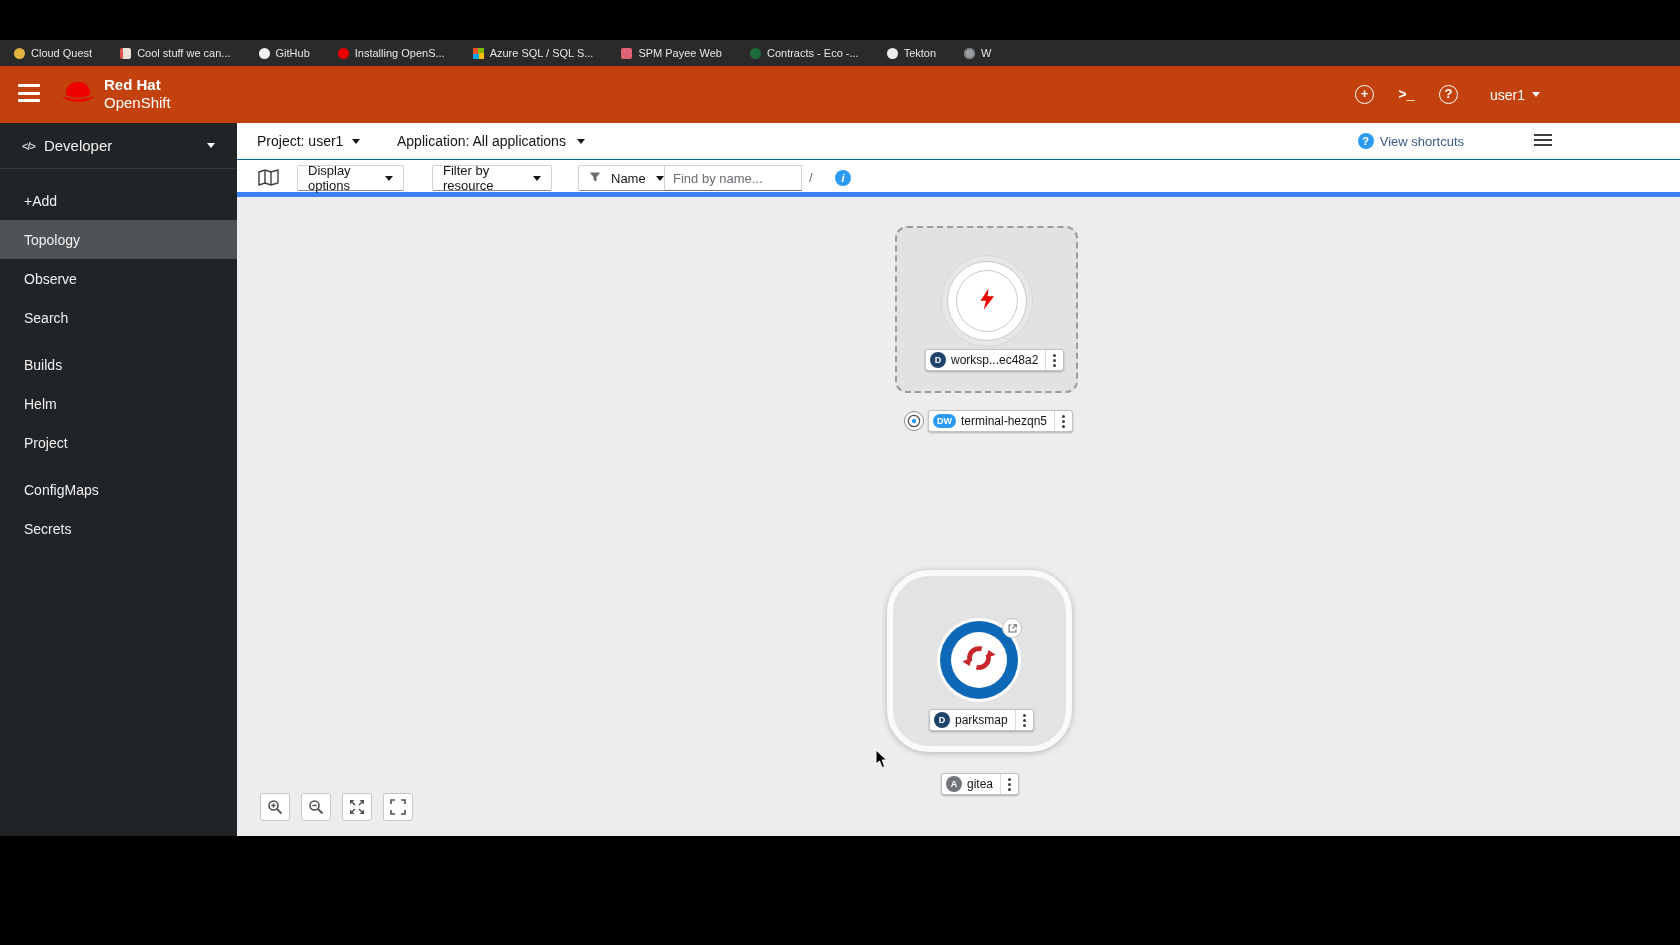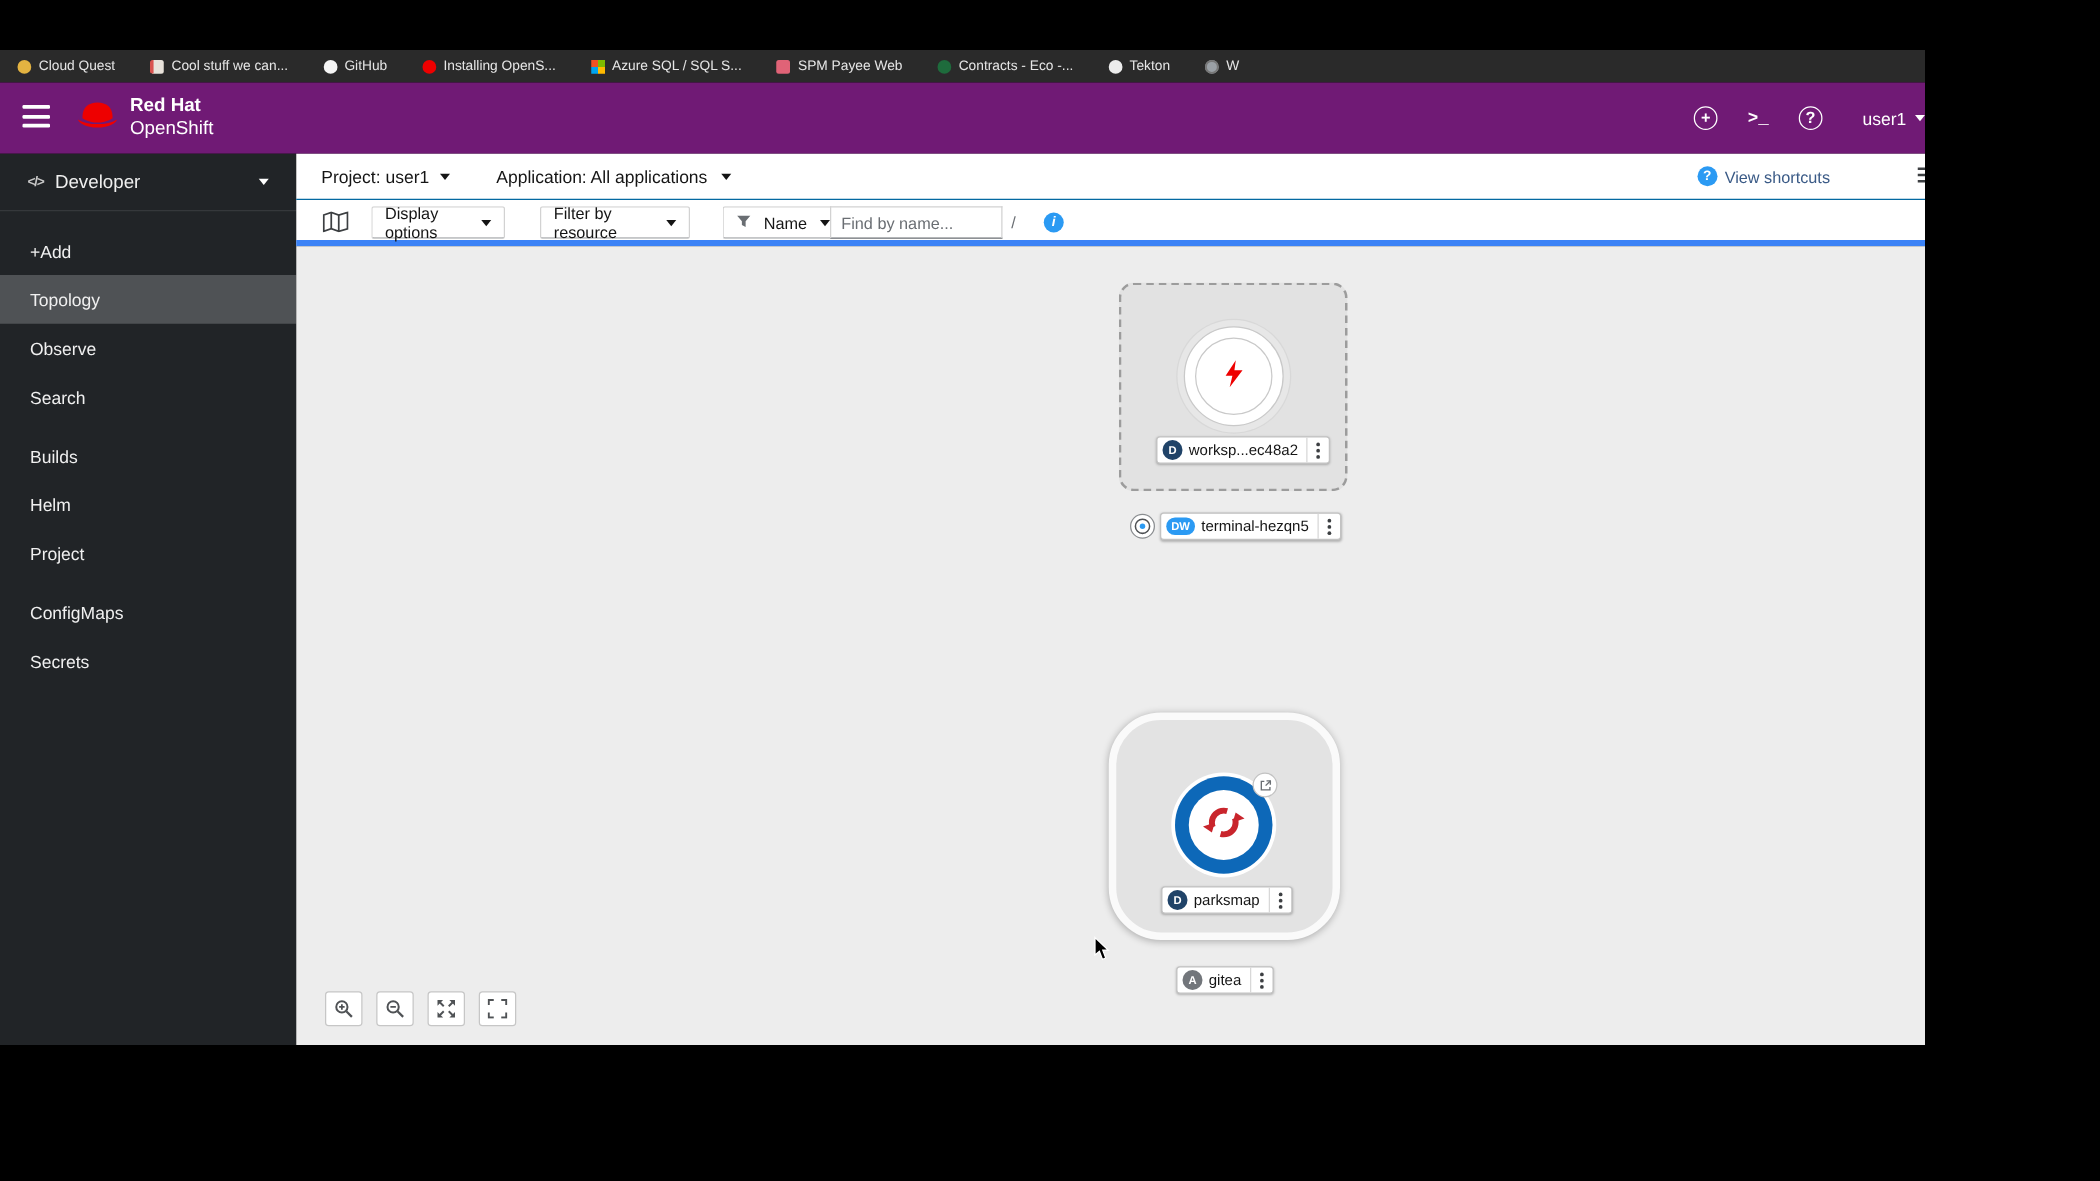--- a/index.html
+++ b/index.html
@@ -1,35 +1,35 @@
 <!DOCTYPE html>
 <html><head>
 <meta charset="utf-8">
 <style>
   * { box-sizing: border-box; margin: 0; padding: 0; }
   html,body { width:1680px; height:945px; background:#000; font-family:"Liberation Sans","DejaVu Sans",sans-serif; }
-  #screen { position:relative; width:1540px; height:945px; background:#000; overflow:hidden; }
+  #screen { position:relative; width:1680px; height:945px; background:#000; overflow:hidden; }
 
   
   .bookmarks-bar { position:absolute; left:0; top:40px; width:1680px; height:26px; background:#2a2a2a;
     display:flex; align-items:center; padding-left:14px; gap:28px; }
   .bm { display:flex; align-items:center; gap:6px; color:#e6e6e6; font-size:11px; cursor:pointer; white-space:nowrap; }
   .fav { width:11px; height:11px; display:inline-block; flex:none; }
   .fav.cloudquest { background:#e3b341; border-radius:50%; }
   .fav.doc { background:#e8e2da; border-radius:2px; border-left:3px solid #d9534f; }
   .fav.github { background:#f5f5f5; border-radius:50%; }
   .fav.openshift { background:#ee0000; border-radius:50%; }
   .fav.msgrid { background:conic-gradient(#7fba00 0 25%, #ffb900 0 50%, #00a4ef 0 75%, #f25022 0); }
   .fav.spm { background:#e06377; border-radius:2px; }
   .fav.contracts { background:#1e6b3c; border-radius:50%; }
   .fav.tekton { background:#ececec; border-radius:50%; }
   .fav.globe { background:#9aa0a6; border-radius:50%; box-shadow:inset 0 0 0 1.5px #777; }
 
   
-  .masthead { position:absolute; left:0; top:66px; width:1680px; height:57px; background:#701a75; }
+  .masthead { position:absolute; left:0; top:66px; width:1680px; height:57px; background:#c2410c; }
   .hamburger { position:absolute; left:18px; top:18px; width:22px; height:18px; display:flex; flex-direction:column; justify-content:space-between; cursor:pointer; background:none; border:none; }
   .hamburger b { height:3px; background:#fff; border-radius:1px; display:block; }
   .brand { position:absolute; left:60px; top:10px; display:flex; align-items:center; gap:8px; }
   .brand-text { color:#fff; font-size:15px; line-height:18px; }
   .brand-text .l1 { font-weight:bold; display:block; }
   .brand-text .l2 { display:block; }
   .mast-right { position:absolute; right:140px; top:0; height:57px; display:flex; align-items:center; gap:24px; }
   .mast-icon { color:#fff; display:flex; align-items:center; justify-content:center; cursor:pointer; background:none; border:none; }
   .circ-icon { width:19px; height:19px; border:1.5px solid #fff; border-radius:50%; color:#fff; font-size:13px; line-height:16px; text-align:center; font-weight:bold; }
   .term-glyph { color:#fff; font-family:"Liberation Mono","DejaVu Sans Mono",monospace; font-size:14px; font-weight:bold; }

